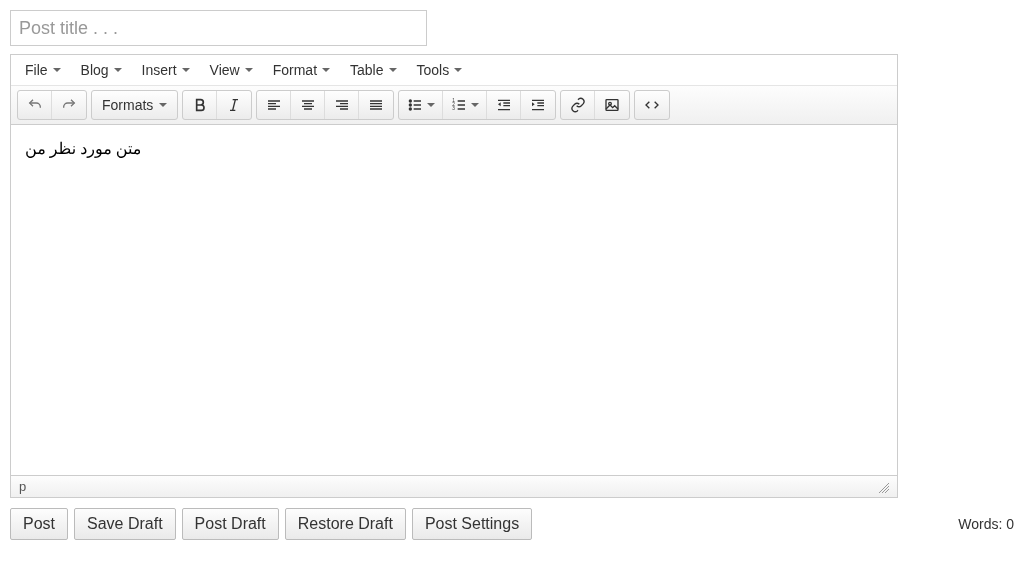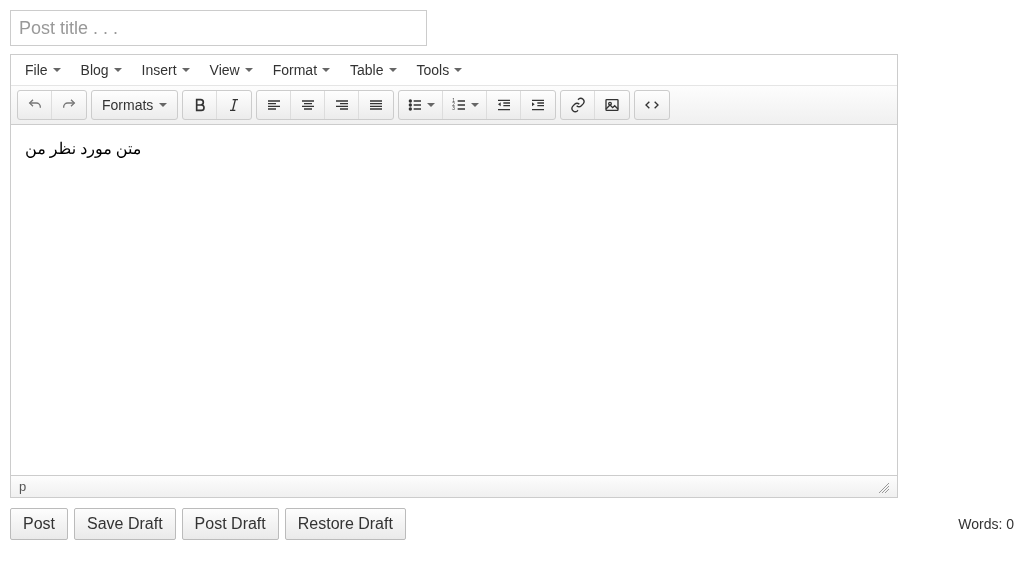--- a/index.html
+++ b/index.html
@@ -336,18 +336,19 @@
   </div>
 
 </div>
 
 <div class="action-row">
   <div class="action-buttons">
     <button class="action-btn">Post</button>
     <button class="action-btn">Save Draft</button>
     <button class="action-btn">Post Draft</button>
     <button class="action-btn">Restore Draft</button>
+    <button class="action-btn">Post Settings</button>
   </div>
   <div class="word-count">Words: 0</div>
 </div>
 
 
 
 
 </body></html>

